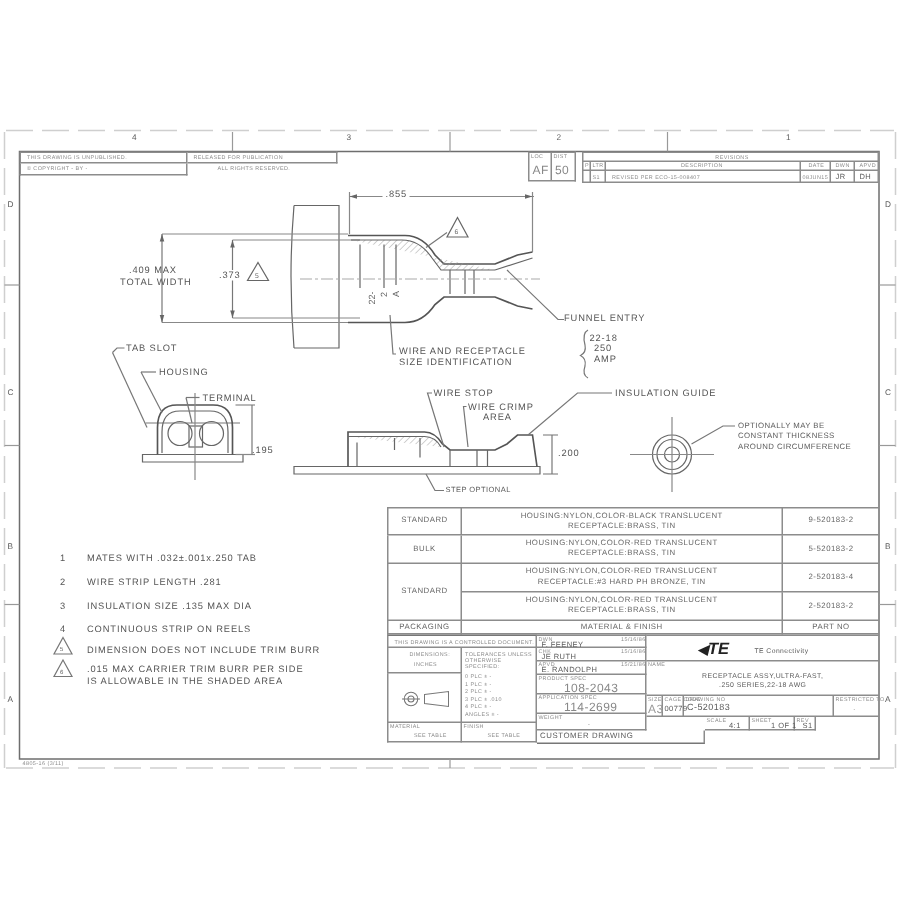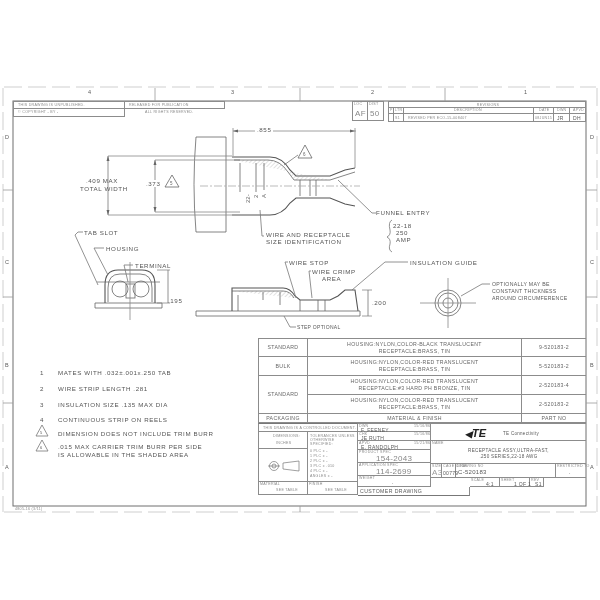--- a/index.html
+++ b/index.html
@@ -372,21 +372,21 @@
     <span class="t tiny" style="left:56px;top:0;">15/16/86</span>
     <span class="t" style="left:3px;top:3px;font-size:5px;">JE RUTH</span>
   </div>
   <div class="cell" style="left:358px;top:441px;width:73px;height:9px;border-top:none;border-left:none;">
     <span class="t tiny" style="left:1px;top:0;">APVD</span>
     <span class="t tiny" style="left:56px;top:0;">15/21/86</span>
     <span class="t" style="left:3px;top:3px;font-size:5px;">E. RANDOLPH</span>
   </div>
   <div class="cell" style="left:358px;top:450px;width:73px;height:13px;border-top:none;border-left:none;">
     <span class="t tiny" style="left:1px;top:0;">PRODUCT SPEC</span>
-    <span class="t" style="left:18px;top:4px;font-size:8px;color:#888;">154-2043</span>
+    <span class="t" style="left:18px;top:4px;font-size:8px;color:#888;">108-2043</span>
   </div>
   <div class="cell" style="left:358px;top:463px;width:73px;height:13px;border-top:none;border-left:none;">
     <span class="t tiny" style="left:1px;top:0;">APPLICATION SPEC</span>
     <span class="t" style="left:18px;top:4px;font-size:8px;color:#888;">114-2699</span>
   </div>
   <div class="cell" style="left:358px;top:476px;width:73px;height:11px;border-top:none;border-left:none;">
     <span class="t tiny" style="left:1px;top:0;">WEIGHT</span>
     <span class="t tiny" style="left:34px;top:5px;">-</span>
   </div>
   <div class="cell" style="left:358px;top:487px;width:112px;height:9px;border-top:none;border-left:none;border-bottom:1px solid #777;">

